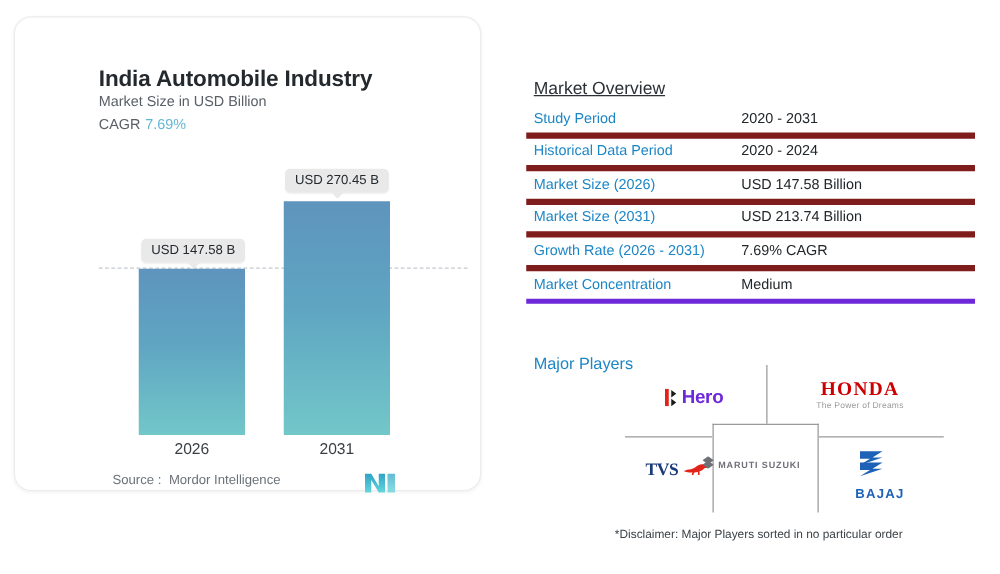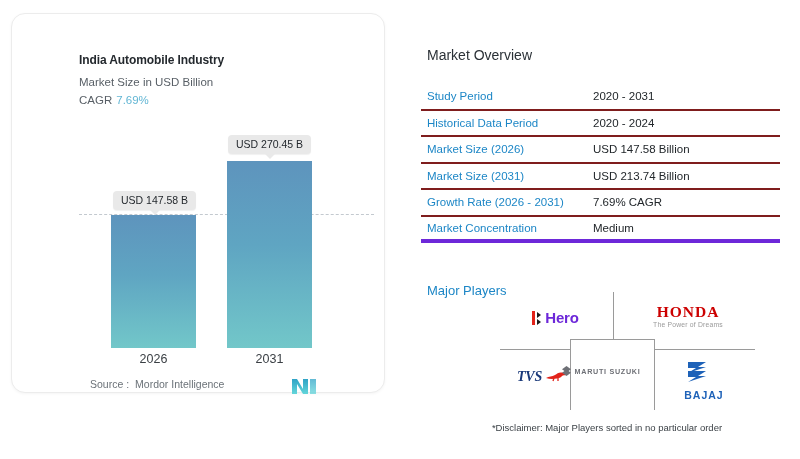--- a/index.html
+++ b/index.html
@@ -16,21 +16,21 @@
     position: absolute;
     left: 11px; top: 13px;
     width: 374px; height: 380px;
     background: #ffffff;
     border: 1px solid #ececec;
     border-radius: 14px;
     box-shadow: 0 1px 3px rgba(0,0,0,0.045);
   }
   .chart-title {
     position: absolute; left: 67px; top: 39px;
-    font-size: 12px; font-weight: bold; color: #24292e;
+    font-size: 18px; font-weight: bold; color: #24292e;
     letter-spacing: -0.1px;
   }
   .chart-sub {
     position: absolute; left: 67px; top: 62px;
     font-size: 11.5px; color: #585f66;
   }
   .cagr-row {
     position: absolute; left: 67px; top: 80px;
     font-size: 11.5px; color: #585f66;
     white-space: nowrap;
@@ -88,28 +88,28 @@
     position: absolute; left: 78px; top: 364px;
     font-size: 10.5px; color: #6b7278;
     white-space: nowrap;
   }
   .source .src-val { margin-left: 6px; }
 
   .mordor-logo { position: absolute; left: 279px; top: 362px; }
 
   
   .ov-title {
-    position: absolute; left: 427px; top: 47px;
-    font-size: 14px; color: #2b3137;
+    position: absolute; left: 427px; top: 62px;
+    font-size: 14px; color: #2b3137; text-decoration: underline;
   }
   .ov-table { position: absolute; left: 421px; top: 84px; width: 359px; }
   .ov-row {
     position: relative;
     height: 26.5px;
-    border-bottom: 2px solid #7f1d1d;
+    border-bottom: 5px solid #7f1d1d;
     display: flex; align-items: center;
   }
   .ov-row:last-child { border-bottom: 4px solid #6d28d9; }
   .ov-key {
     width: 172px;
     font-size: 11.5px;
     color: #1c86c6;
     padding-left: 6px;
   }
   .ov-val {
@@ -157,21 +157,21 @@
   .honda-txt {
     font-size: 15.5px; font-weight: bold; color: #cc0000;
     letter-spacing: 1px; line-height: 1;
     font-family: "Liberation Serif", serif;
   }
   .honda-tag {
     font-size: 6.8px; color: #9a9a9a; letter-spacing: 0.2px;
     margin-top: 2px; text-align: center;
   }
   .tvs-txt {
-    font-size: 14px; font-weight: bold; font-style: italic;
+    font-size: 14px; font-weight: bold; 
     color: #1b3a7a; font-family: "Liberation Serif", serif;
     letter-spacing: -0.3px;
   }
   .bajaj-txt {
     font-size: 10.5px; font-weight: bold; color: #1e62b8;
     letter-spacing: 1px; margin-top: 1px;
   }
   .maruti-txt {
     font-size: 7.2px; font-weight: bold; color: #6e7076;
     letter-spacing: 0.7px; white-space: nowrap;

